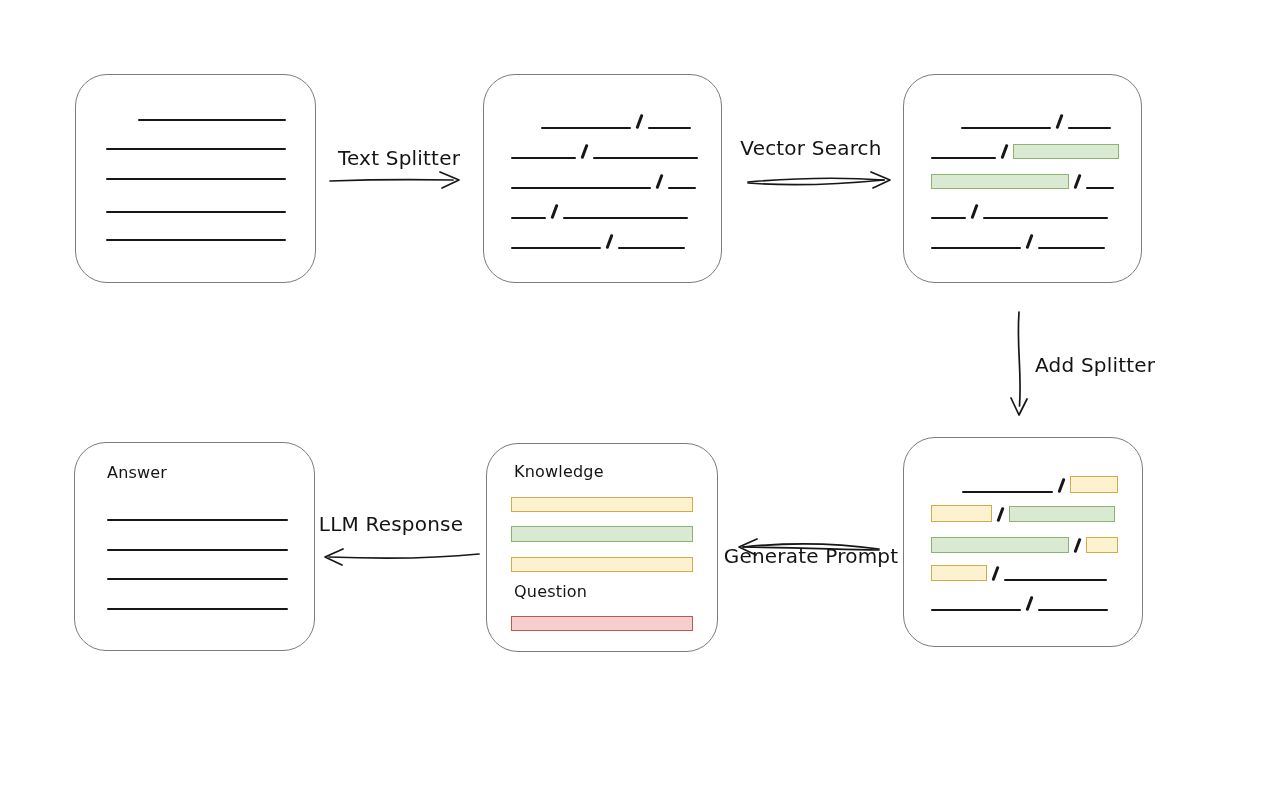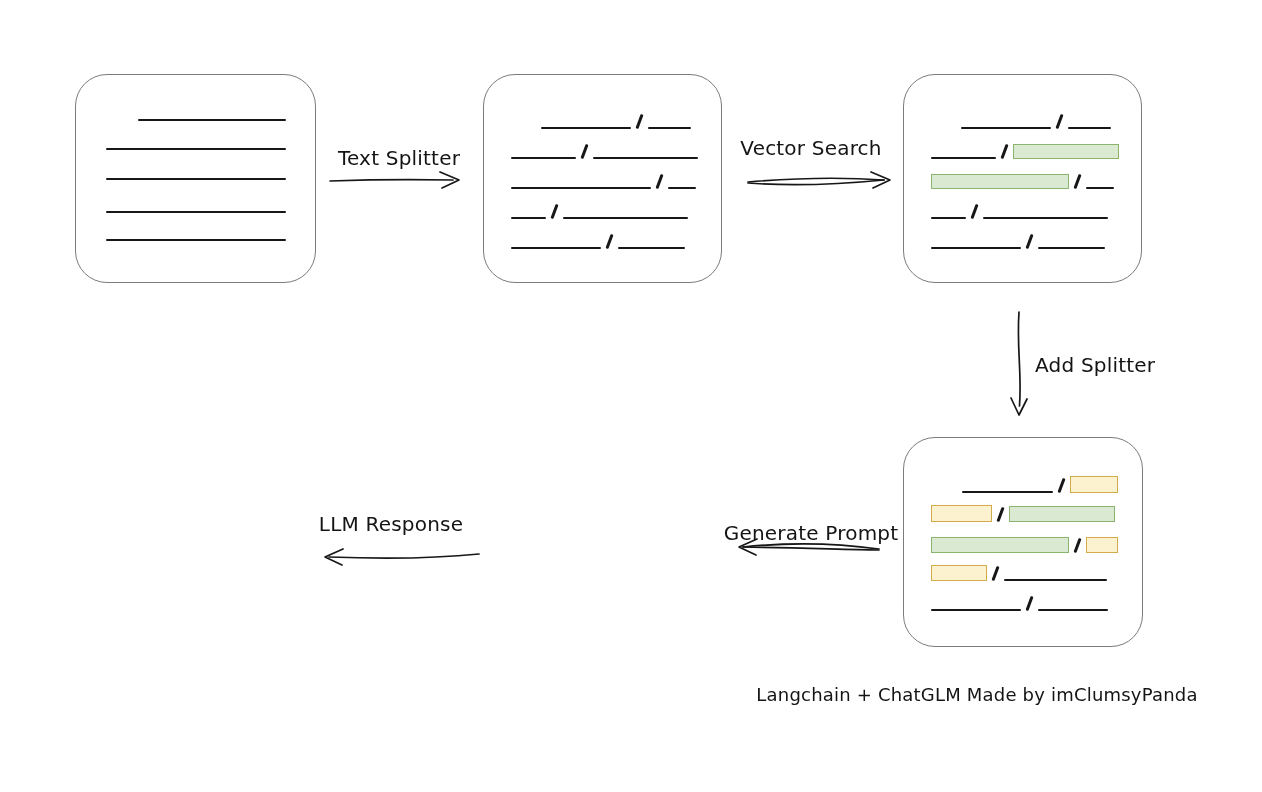--- a/index.html
+++ b/index.html
@@ -149,23 +149,45 @@
         <div class="seg-slash"></div>
         <div class="seg-line" style="width: 103px;"></div>
       </div>
       <div class="row" style="left: 27px; top: 155px;">
         <div class="seg-line" style="width: 90px;"></div>
         <div class="seg-slash"></div>
         <div class="seg-line" style="width: 70px;"></div>
       </div>
     </div>
 
+  <div class="box" style="left:486px;top:443px;width:232px;height:209px">
+    <div class="box-label" style="left:27px;top:18px">Knowledge</div>
+    <div class="box-label" style="left:27px;top:138px">Question</div>
+  <div class="bar" style="left: 24px; top: 53px; width: 182px; height: 15px; background: rgb(253, 242, 208); border-color: rgb(212, 171, 74);"></div>
+      <div class="bar" style="left: 24px; top: 82px; width: 182px; height: 16px; background: rgb(217, 233, 210); border-color: rgb(139, 181, 110);"></div>
+      <div class="bar" style="left: 24px; top: 113px; width: 182px; height: 15px; background: rgb(253, 242, 208); border-color: rgb(212, 171, 74);"></div>
+      <div class="bar" style="left: 24px; top: 172px; width: 182px; height: 15px; background: rgb(246, 207, 204); border-color: rgb(187, 90, 84);"></div>
+    </div>
 
+  <div class="box" style="left:74px;top:442px;width:241px;height:209px">
+    <div class="box-label" style="left:32px;top:20px">Answer</div>
+  <div class="row" style="left: 32px; top: 60px;">
+        <div class="seg-line" style="width: 181px;"></div>
+      </div>
+      <div class="row" style="left: 32px; top: 90px;">
+        <div class="seg-line" style="width: 181px;"></div>
+      </div>
+      <div class="row" style="left: 32px; top: 119px;">
+        <div class="seg-line" style="width: 181px;"></div>
+      </div>
+      <div class="row" style="left: 32px; top: 149px;">
+        <div class="seg-line" style="width: 181px;"></div>
+      </div>
+    </div>
 
   <div class="lbl center" style="left:399px;top:146px">Text Splitter</div>
   <div class="lbl center" style="left:811px;top:136px">Vector Search</div>
   <div class="lbl" style="left:1035px;top:353px">Add Splitter</div>
-  <div class="lbl center" style="left:811px;top:521px">Generate Prompt</div>
+  <div class="lbl center" style="left:811px;top:544px">Generate Prompt</div>
   <div class="lbl center" style="left:391px;top:512px">LLM Response</div>
 
-  <div class="caption" style="left:977px;top:684px">Langchain + ChatGLM Made by imClumsyPanda</div>
 
 </div>
 
 </body></html>

